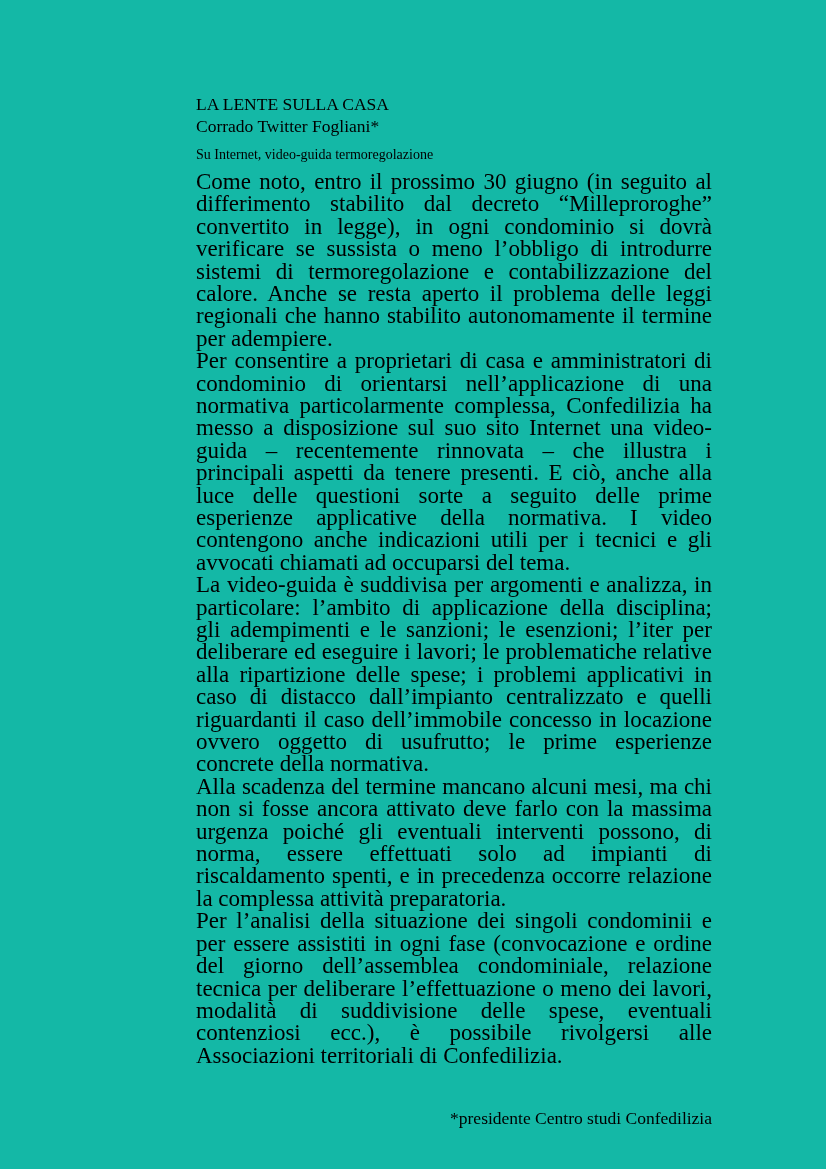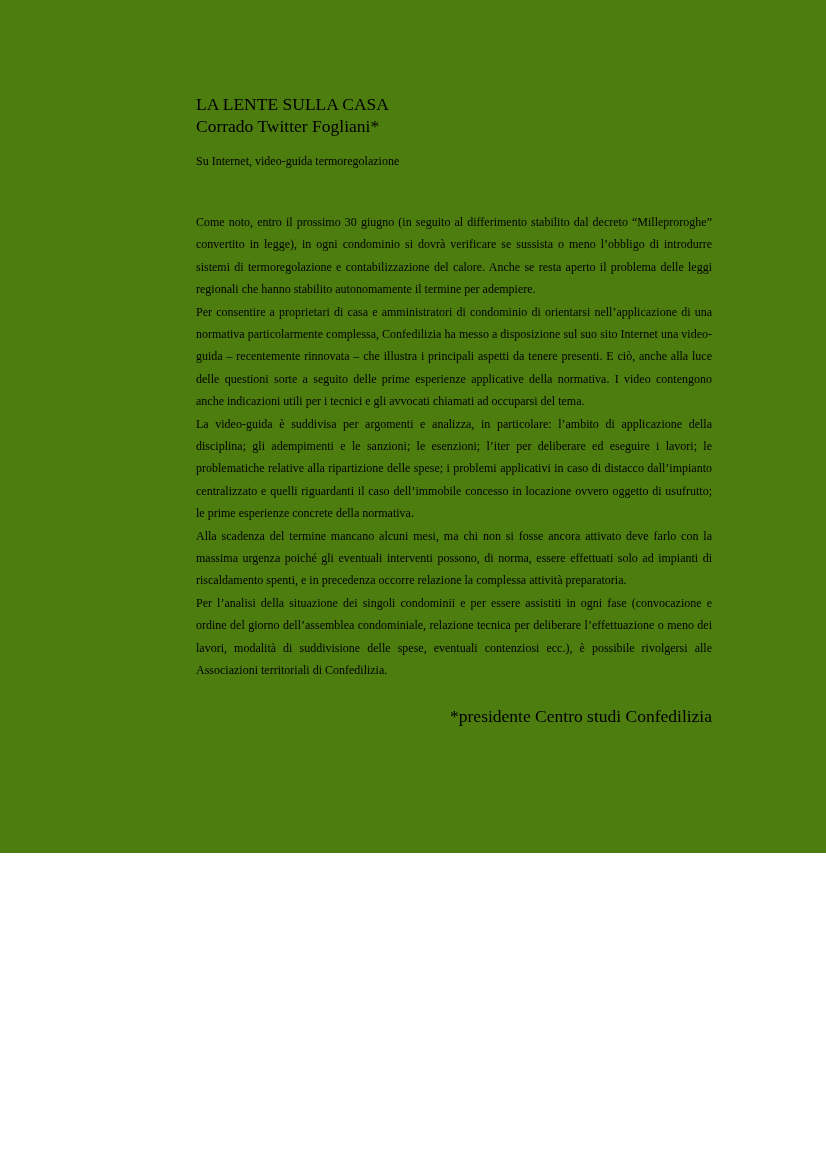--- a/index.html
+++ b/index.html
@@ -10,59 +10,59 @@
   body {
     width: 826px;
     height: 1169px;
     font-family: "Liberation Serif", "DejaVu Serif", serif;
     color: #000000;
     -webkit-font-smoothing: antialiased;
   }
   .page {
     position: relative;
     width: 826px;
-    height: 853px;
-    background: #4d7c0f;
+    height: 1169px;
+    background: #14b8a6;
     overflow: hidden;
   }
   .content {
     position: absolute;
     left: 196px;
     top: 93px;
     width: 516px;
   }
   .heading-block {
     font-size: 17.5px;
     line-height: 22.3px;
     text-align: left;
   }
   .heading-line {
     white-space: pre;
   }
   .subject-line {
-    font-size: 12px;
+    font-size: 14px;
     line-height: 22.3px;
-    margin-top: 12px;
+    margin-top: 6px;
     text-align: left;
   }
   .body-block {
-    margin-top: 39px;
-    font-size: 12px;
+    margin-top: 5px;
+    font-size: 23px;
     line-height: 22.4px;
     text-align: justify;
     text-justify: inter-word;
     hyphens: none;
   }
   .body-block p {
     margin: 0;
     text-align: justify;
     text-align-last: left;
   }
   .signature {
-    margin-top: 24px;
+    margin-top: 40px;
     font-size: 17.5px;
     line-height: 22.3px;
     text-align: right;
   }
   .signature .twitter {
     font-style: italic;
   }
 </style>
 </head>
 <body>

